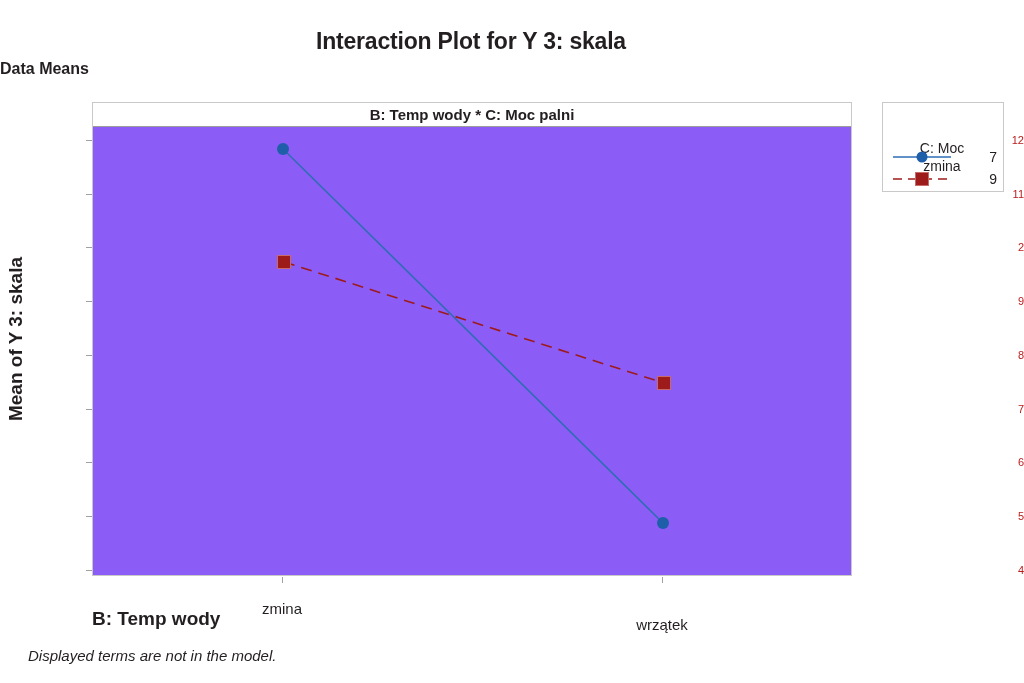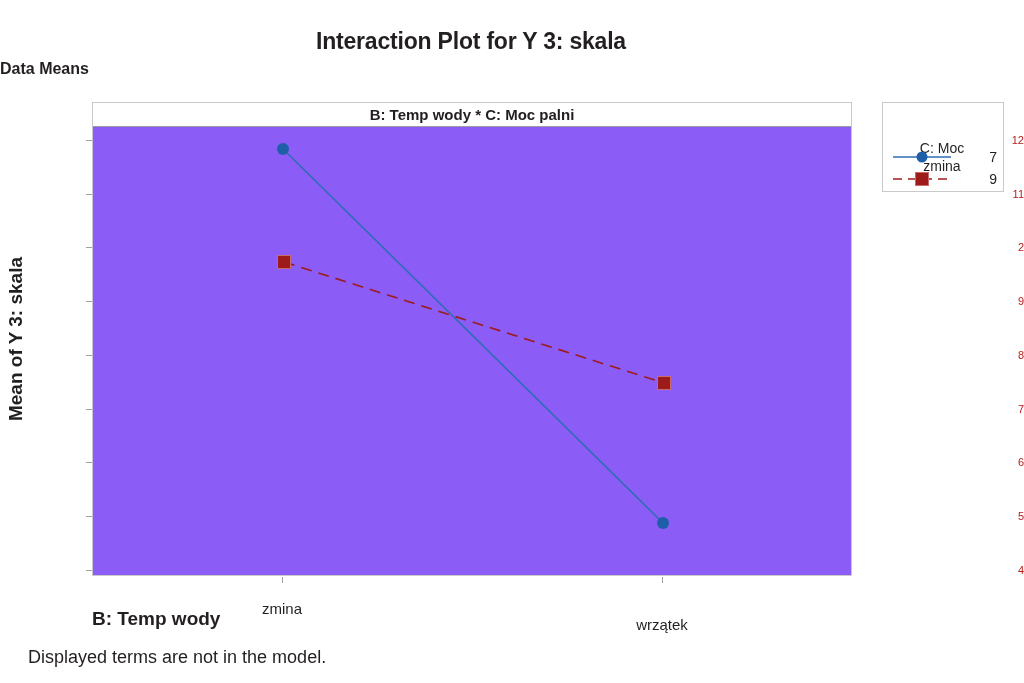--- a/index.html
+++ b/index.html
@@ -174,21 +174,22 @@
     top: 0;
     width: 62px;
     height: 20px;
   }
 
   
   .footnote {
     position: absolute;
     left: 28px;
     top: 647px;
-    font-size: 18px;
+    font-size: 15px;
+    font-style: italic;
     color: #231f20;
   }
 
   svg { display: block; }
 </style>
 </head>
 <body>
 
 <div id="page">
 

